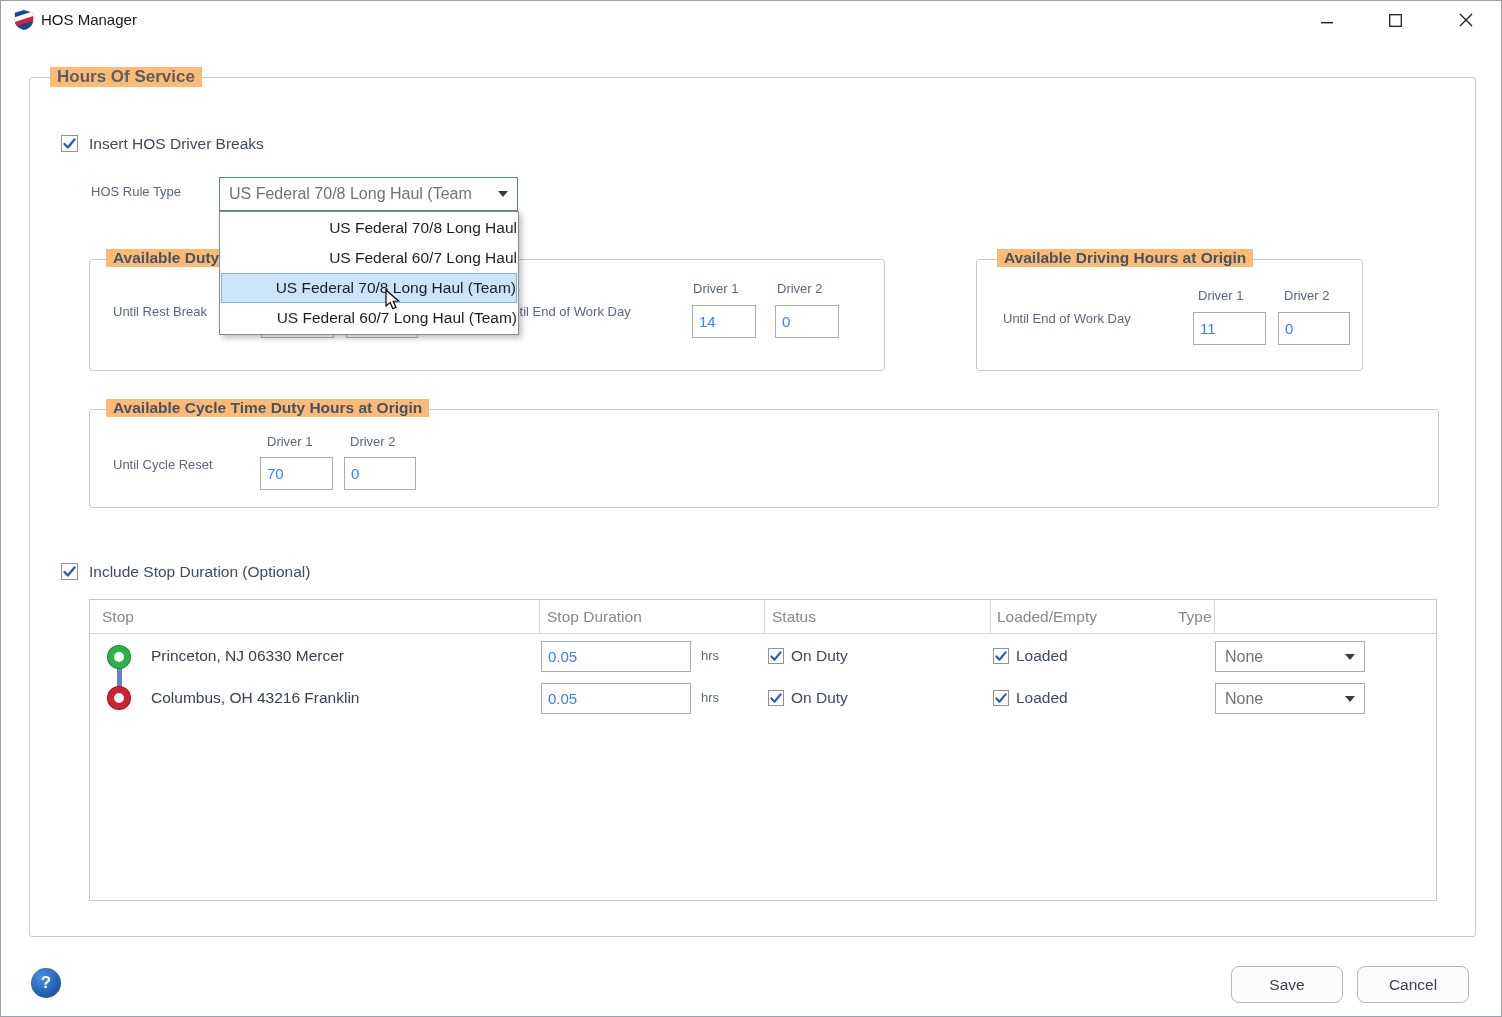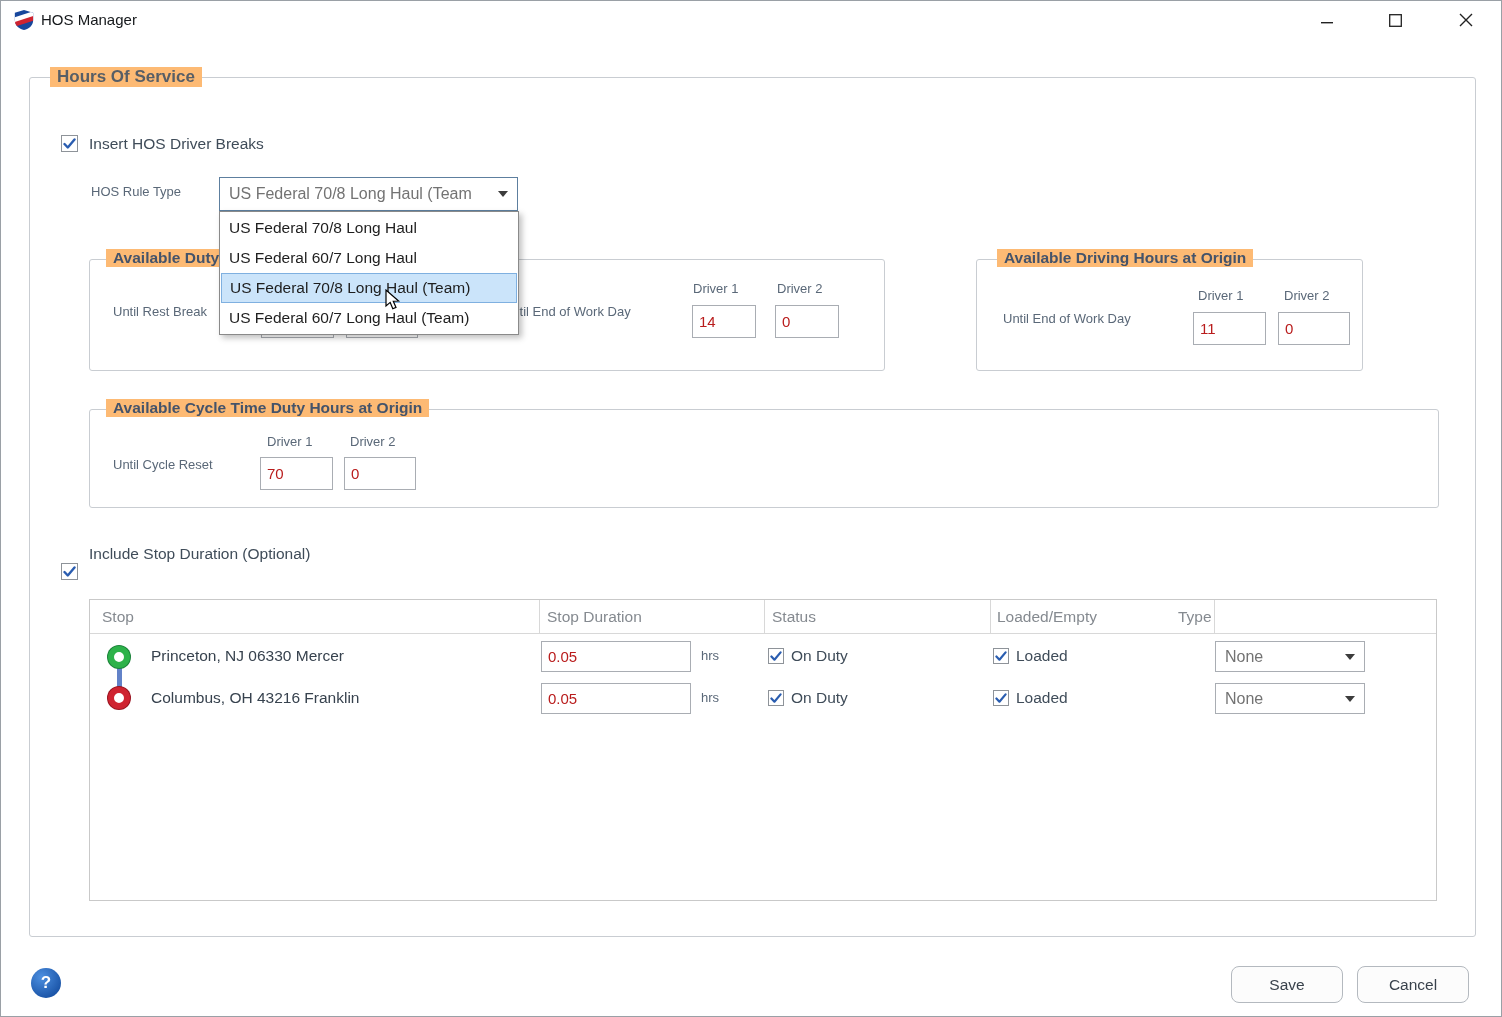--- a/index.html
+++ b/index.html
@@ -13,28 +13,28 @@
   .groupbox{position:absolute;border:1px solid #c9cdd2;border-radius:3px;background:transparent;}
   .grouplabel{position:absolute;top:-11px;background:#fdba74;padding:0 7px;font-weight:bold;white-space:nowrap;}
   .outer-label{font-size:17px;color:#575e66;}
   .inner-label{font-size:15.5px;color:#44536a;}
   
   .lbl{position:absolute;font-size:13px;color:#5a6878;white-space:nowrap;}
   .cblbl{position:absolute;font-size:15.5px;color:#3f4c59;white-space:nowrap;}
   .hdrtxt{position:absolute;font-size:15.5px;color:#858a90;white-space:nowrap;}
   .stoptxt{position:absolute;font-size:15.5px;color:#37424e;white-space:nowrap;}
   
-  .tbox{position:absolute;box-sizing:border-box;border:1px solid #a9adb3;background:#fff;font-family:inherit;font-size:15px;color:#b91c1c;padding:12px 6px;outline:none;}
+  .tbox{position:absolute;box-sizing:border-box;border:1px solid #a9adb3;background:#fff;font-family:inherit;font-size:15px;color:#3b82f6;padding:12px 6px;outline:none;}
   .checkbox{position:absolute;width:17px;height:17px;box-sizing:border-box;border:1px solid #8e9399;background:#fff;display:flex;align-items:center;justify-content:center;cursor:default;}
   .combo{position:absolute;box-sizing:border-box;border:1px solid #a9adb3;background:#fff;cursor:default;}
   .combo.focus{border-color:#5d7f9f;}
   .combo .ctext{position:absolute;left:9px;top:50%;transform:translateY(-50%);font-size:16px;color:#737373;white-space:nowrap;overflow:hidden;max-width:calc(100% - 28px);}
   .combo .arrow{position:absolute;right:9px;top:50%;margin-top:-3px;width:0;height:0;border-left:5.5px solid transparent;border-right:5.5px solid transparent;border-top:6.5px solid #3c3c3c;}
   .droplist{position:absolute;left:218px;top:210px;width:300px;box-sizing:border-box;background:#fff;border:1px solid #8a8a8a;box-shadow:3px 3px 6px rgba(0,0,0,.25);z-index:50;padding:1px;}
-  .dropitem{height:30px;line-height:30px;padding-left:8px;font-size:15.5px;color:#1e1e1e;box-sizing:border-box;white-space:nowrap;cursor:default;}
+  .dropitem{height:30px;line-height:30px;padding-left:8px;font-size:15.5px;color:#1e1e1e;box-sizing:border-box;white-space:nowrap;cursor:default;text-align:right;}
   .dropitem.hl{background:#cbe4fa;border:1px solid #7fb0e0;line-height:28px;}
   .btn{position:absolute;box-sizing:border-box;background:#fcfcfc;border:1px solid #b4b9bf;border-radius:8px;display:flex;align-items:center;justify-content:center;font-size:15.5px;color:#39424c;cursor:default;}
   .vline{position:absolute;width:1px;background:#d8d8d8;}
   .marker{position:absolute;width:22px;height:22px;border-radius:50%;background:#fff;box-sizing:border-box;}
   .marker.green{border:6px solid #2db24a;box-shadow:0 0 0 1px #1b833a;}
   .marker.red{border:6px solid #cf2330;box-shadow:0 0 0 1px #9a1420;}
   .connector{position:absolute;background:#6282c8;}
   .helpicon{position:absolute;width:30px;height:30px;border-radius:50%;background:radial-gradient(circle at 35% 30%, #4c8fe0, #1b55a8 75%);color:#fff;font-weight:bold;font-size:17px;display:flex;align-items:center;justify-content:center;cursor:default;}
   #cursor{position:absolute;z-index:60;}
 </style>
@@ -124,21 +124,21 @@
   <span class="lbl" style="left:266px;top:433px;">Driver 1</span>
   <span class="lbl" style="left:349px;top:433px;">Driver 2</span>
   <input class="tbox" style="left: 259px; top: 456px; width: 73px; height: 33px;" value="70">
   <input class="tbox" style="left: 343px; top: 456px; width: 72px; height: 33px;" value="0">
 
   <div class="checkbox" style="left:60px;top:562px;">
     <svg width="13" height="12" viewBox="0 0 13 12">
       <path d="M1.5 6 L4.8 9.5 L11.5 1.5" fill="none" stroke="#2a5db0" stroke-width="2.4" stroke-linecap="round" stroke-linejoin="round"></path>
     </svg>
   </div>
-  <span class="cblbl" style="left:88px;top:544px;">Include Stop Duration (Optional)</span>
+  <span class="cblbl" style="left:88px;top:562px;">Include Stop Duration (Optional)</span>
 
   <div class="abs" style="left:88px;top:598px;width:1348px;height:302px;border:1px solid #c9c9c9;box-sizing:border-box;background:#fff;">
 
     <div class="abs" style="left:0;top:0;width:100%;height:34px;border-bottom:1px solid #d8d8d8;box-sizing:border-box;">
       <span class="hdrtxt" style="left:12px;top:8px;">Stop</span>
       <span class="hdrtxt" style="left:457px;top:8px;">Stop Duration</span>
       <span class="hdrtxt" style="left:682px;top:8px;">Status</span>
       <span class="hdrtxt" style="left:907px;top:8px;">Loaded/Empty</span>
       <span class="hdrtxt" style="left:1088px;top:8px;">Type</span>
       <div class="vline" style="left:449px;top:0;height:33px;"></div>

